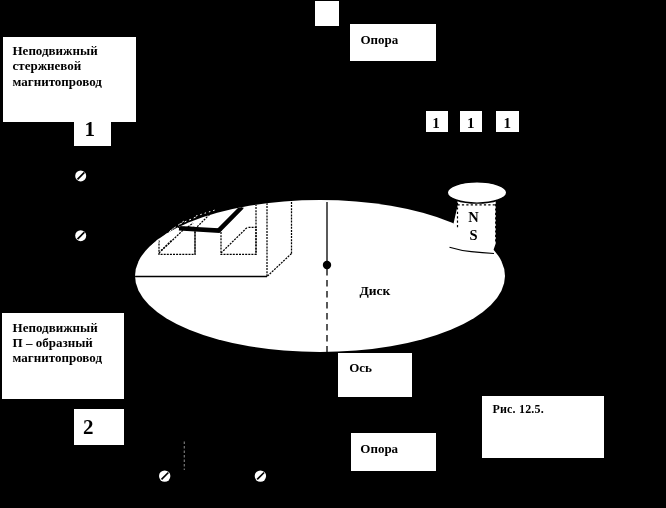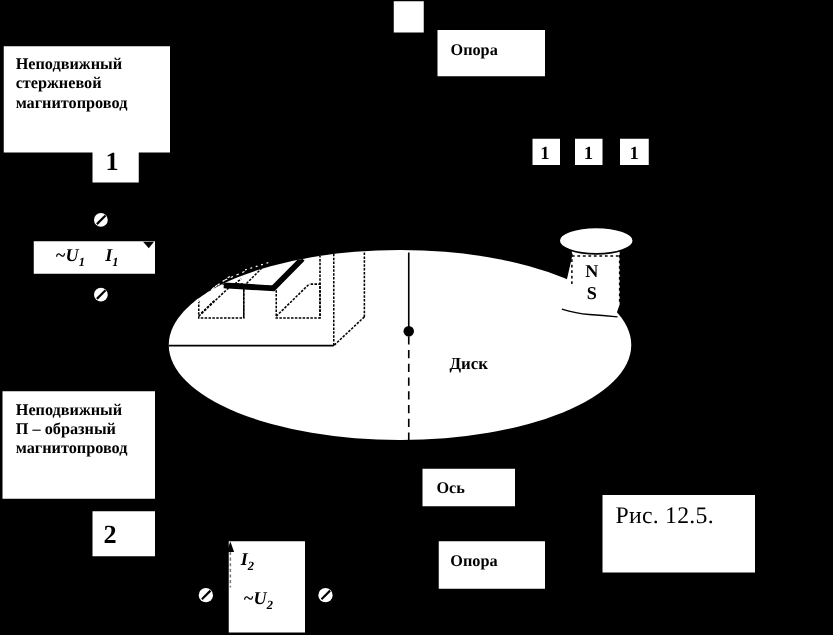--- a/index.html
+++ b/index.html
@@ -118,37 +118,29 @@
 </svg>
 
 <div class="box" style="left:2.5px;top:37px;width:133.5px;height:85px;">
   <div class="lbl" style="position:absolute;left:10px;top:6px;">Неподвижный<br>стержневой<br>магнитопровод</div>
 </div>
 
 <div class="box" style="left:74.4px;top:121px;width:36.6px;height:24.7px;text-align:center;">
   <span style="font-weight:bold;font-size:21px;line-height:23px;position:relative;left:-3px;top:-3px;">1</span>
 </div>
 
-<div class="box" style="left:27.2px;top:193.3px;width:96.4px;height:25.3px;font-weight:bold;font-style:italic;font-size:14.5px;">
-  <span style="position:absolute;left:17px;top:4px;">~U<sub style="font-size:10px;">1</sub></span>
-  <span style="position:absolute;left:57px;top:4px;">I<sub style="font-size:10px;">1</sub></span>
-</div>
 
 <div class="box" style="left:1.6px;top:312.6px;width:122.7px;height:86.5px;">
   <div class="lbl" style="position:absolute;left:11px;top:7px;">Неподвижный<br>П – образный<br>магнитопровод</div>
 </div>
 
 <div class="box" style="left:73.9px;top:408.6px;width:50.4px;height:36.8px;">
   <span style="font-weight:bold;font-size:21px;position:absolute;left:9px;top:6px;">2</span>
 </div>
 
-<div class="box" style="left:182.6px;top:433px;width:61.6px;height:73px;font-weight:bold;font-style:italic;font-size:14.5px;">
-  <span style="position:absolute;left:10px;top:7px;">I<sub style="font-size:10px;">2</sub></span>
-  <span style="position:absolute;left:12px;top:38px;">~U<sub style="font-size:10px;">2</sub></span>
-</div>
 
 <div class="box" style="left:314.6px;top:1px;width:24.8px;height:24.9px;"></div>
 
 <div class="box" style="left:350px;top:24.3px;width:85.6px;height:37px;">
   <span class="lbl" style="position:absolute;left:10.4px;top:8px;">Опора</span>
 </div>
 
 
 <div class="box" style="left:425.6px;top:110.8px;width:22.6px;height:21.5px;text-align:center;">
   <span style="font-weight:bold;font-size:15px;line-height:24px;position:relative;left:-1px;">1</span>
@@ -156,25 +148,25 @@
 
 <div class="box" style="left:459.5px;top:110.8px;width:22.6px;height:21.5px;text-align:center;">
   <span style="font-weight:bold;font-size:15px;line-height:24px;">1</span>
 </div>
 
 <div class="box" style="left:496px;top:110.8px;width:22.7px;height:21.5px;text-align:center;">
   <span style="font-weight:bold;font-size:15px;line-height:24px;">1</span>
 </div>
 
 
-<div class="box" style="left:338.2px;top:375px;width:73.7px;height:30px;">
+<div class="box" style="left:338.2px;top:353px;width:73.7px;height:44px;">
   <span class="lbl" style="position:absolute;left:11px;top:7px;">Ось</span>
 </div>
 
 <div class="box" style="left:350.6px;top:433.2px;width:85.1px;height:37.9px;">
   <span class="lbl" style="position:absolute;left:9.7px;top:8px;">Опора</span>
 </div>
 
 <div class="box" style="left:482.4px;top:395.8px;width:121.6px;height:62.4px;">
-  <span style="position:absolute;left:10px;top:6px;font-size:19px;font-weight:normal;letter-spacing:0.2px;">Рис. 12.5.</span>
+  <span style="position:absolute;left:10px;top:6px;font-size:12px;font-weight:bold;letter-spacing:0.2px;">Рис. 12.5.</span>
 </div>
 
 </div>
 
 </body></html>

